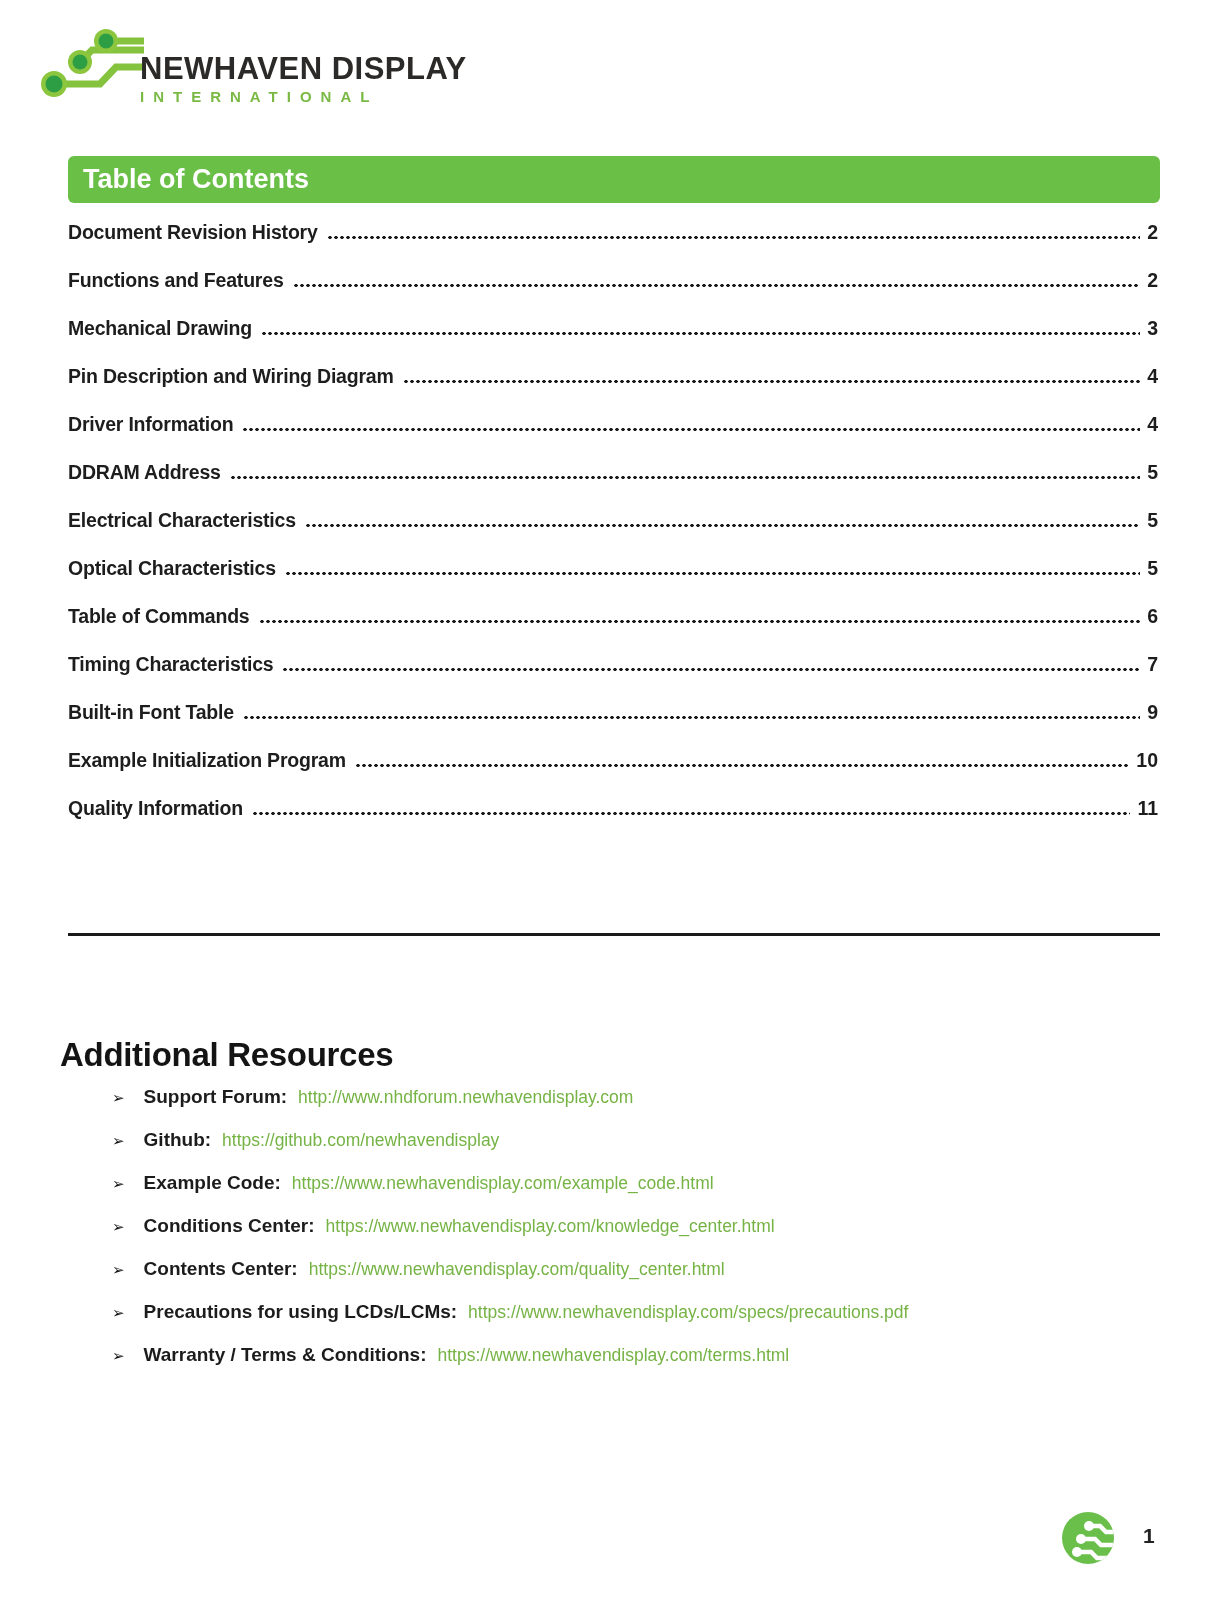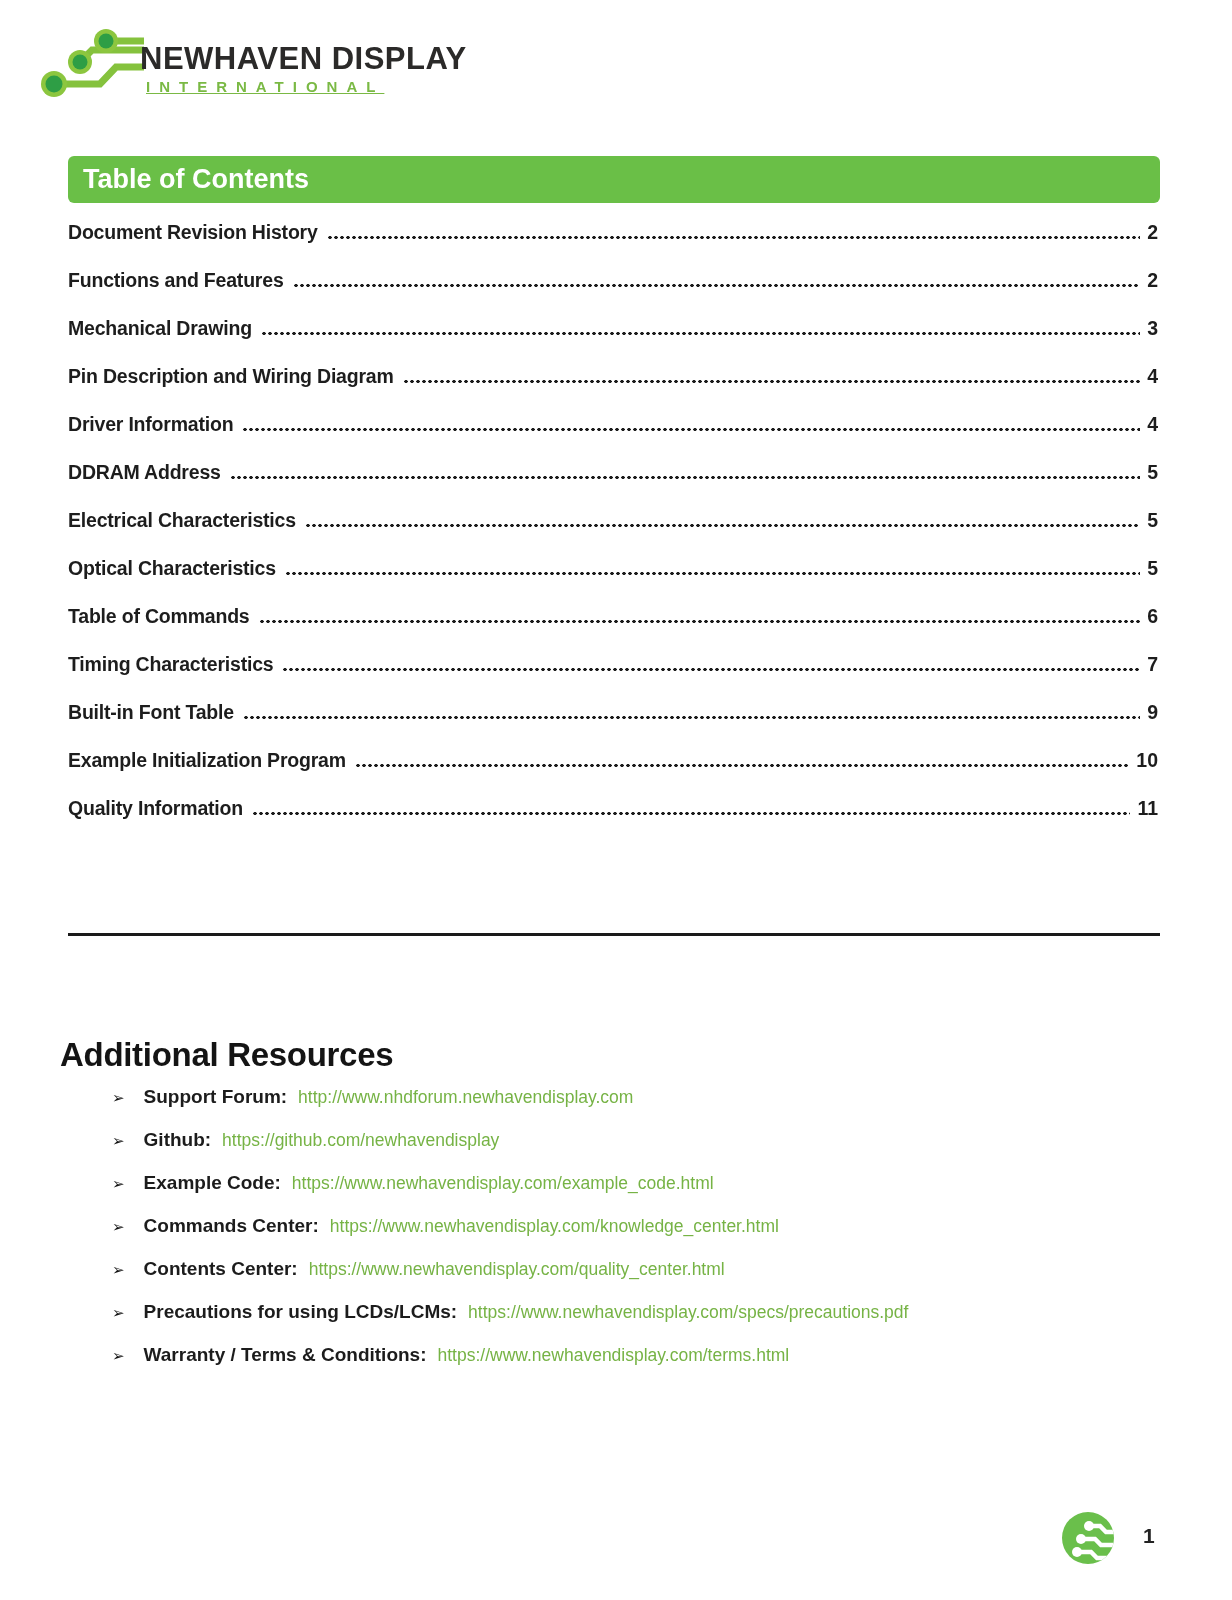--- a/index.html
+++ b/index.html
@@ -7,31 +7,31 @@
   .page {
     position: relative;
     width: 1232px;
     height: 1600px;
     background: #ffffff;
     font-family: "Liberation Sans", sans-serif;
     overflow: hidden;
   }
 
   
-  .logo { position: absolute; left: 38px; top: 26px; display: flex; align-items: center; }
+  .logo { position: absolute; left: 38px; top: 26px; display: flex; align-items: flex-end; }
   .logo-icon { width: 106px; height: 78px; flex: 0 0 auto; }
   .logo-text { margin-left: -4px; padding-top: 6px; }
   .brand-name {
     font-size: 31px; font-weight: bold; color: #2b2a29;
     letter-spacing: 0.5px; line-height: 1; white-space: nowrap;
   }
   .brand-sub {
-    margin-top: 5px; margin-left: 6px;
+    margin-top: 5px; 
     font-size: 15px; font-weight: bold; color: #7ab944;
-    letter-spacing: 9px; line-height: 1; white-space: nowrap; text-decoration: underline;
+    letter-spacing: 9px; line-height: 1; white-space: nowrap;
   }
 
   
   .toc-banner {
     position: absolute; left: 68px; top: 156px; width: 1092px; height: 47px;
     background: #6abf47; color: #ffffff;
     display: flex; align-items: center; padding-left: 15px;
     font-size: 27px; font-weight: bold; border-radius: 6px;
   }
 
@@ -189,21 +189,21 @@
       <span class="res-label">Github:</span>
       <a class="res-link">https://github.com/newhavendisplay</a>
     </div>
     <div class="res-item">
       <span class="res-bullet">➢</span>
       <span class="res-label">Example Code:</span>
       <a class="res-link">https://www.newhavendisplay.com/example_code.html</a>
     </div>
     <div class="res-item">
       <span class="res-bullet">➢</span>
-      <span class="res-label">Commands Center:</span>
+      <span class="res-label">Conditions Center:</span>
       <a class="res-link">https://www.newhavendisplay.com/knowledge_center.html</a>
     </div>
     <div class="res-item">
       <span class="res-bullet">➢</span>
       <span class="res-label">Contents Center:</span>
       <a class="res-link">https://www.newhavendisplay.com/quality_center.html</a>
     </div>
     <div class="res-item">
       <span class="res-bullet">➢</span>
       <span class="res-label">Precautions for using LCDs/LCMs:</span>

